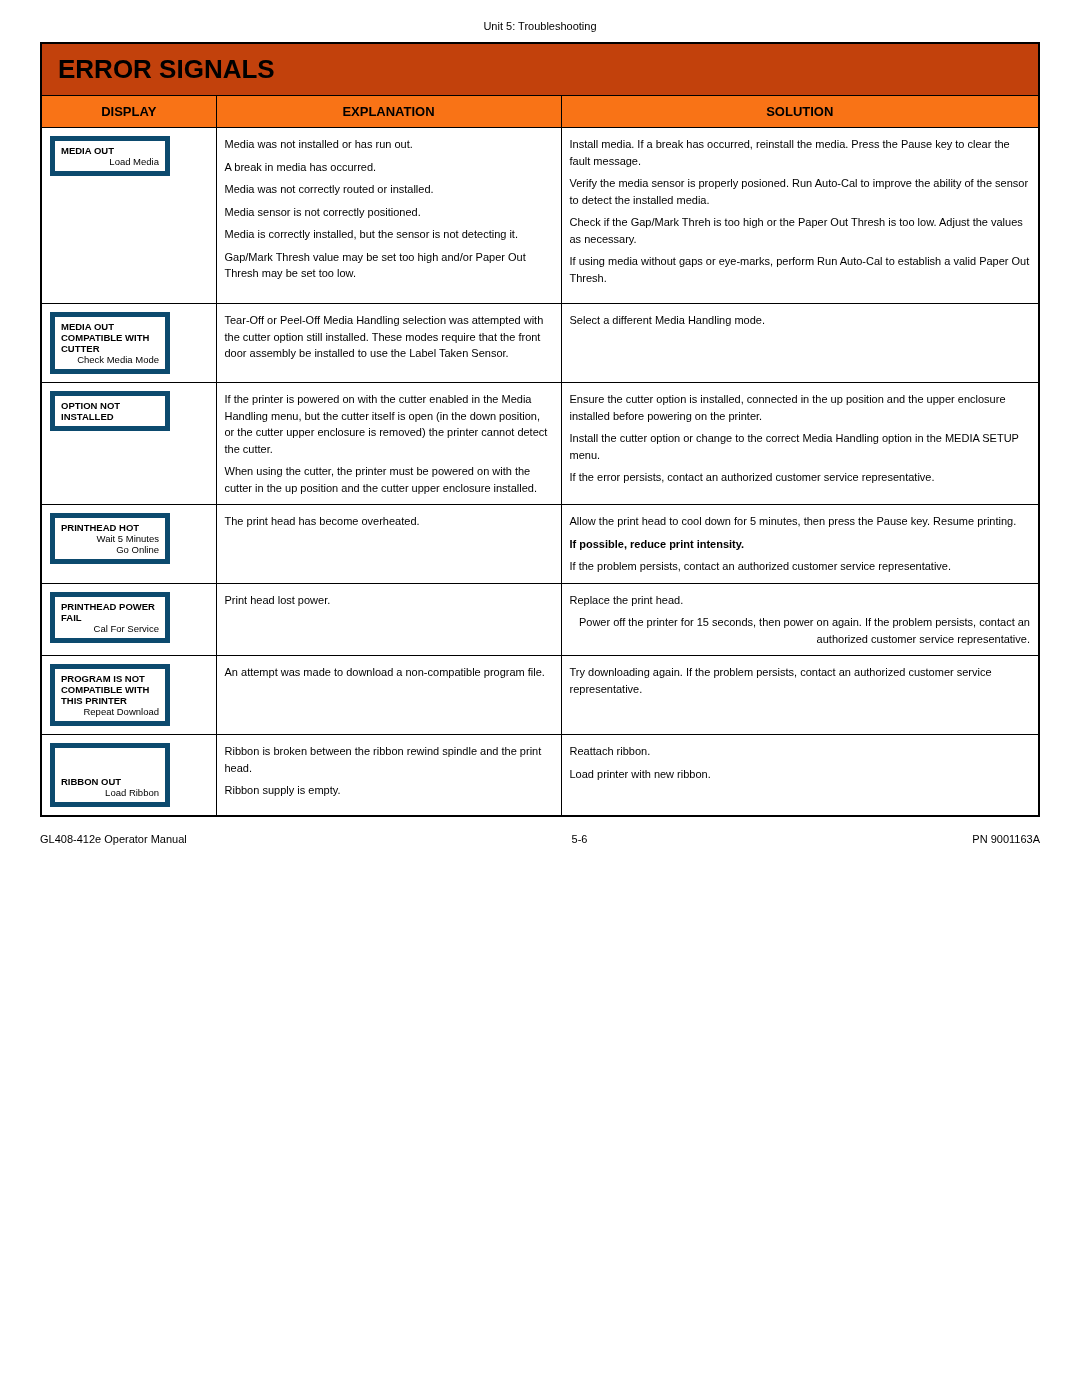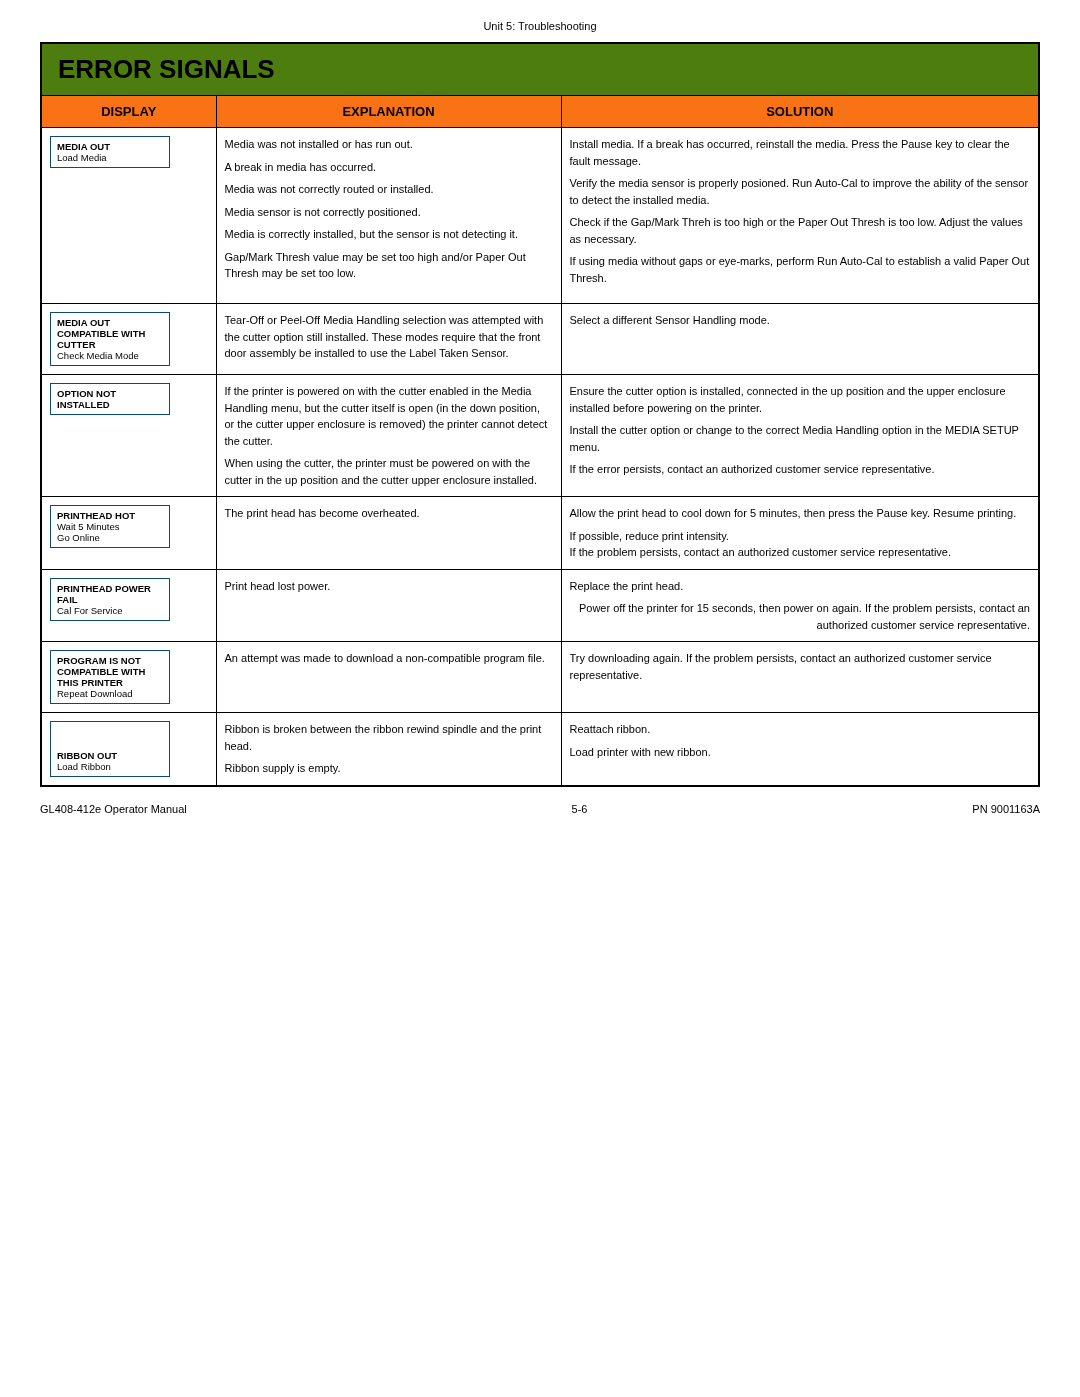--- a/index.html
+++ b/index.html
@@ -16,21 +16,21 @@
       text-align: center;
       font-size: 11px;
       margin-bottom: 10px;
     }
     .main-table {
       width: 100%;
       border-collapse: collapse;
       border: 2px solid #000;
     }
     .title-row td {
-      background: #4d7c0f;
+      background: #c2410c;
       padding: 10px 16px;
     }
     .title-text {
       font-size: 26px;
       font-weight: bold;
       color: #000;
     }
     .header-row td {
       background: #f97316;
       font-weight: bold;
@@ -43,35 +43,36 @@
     .data-row td {
       border: 1px solid #000;
       vertical-align: top;
       padding: 8px;
     }
     .display-cell {
       width: 175px;
       min-width: 175px;
     }
     .display-box {
-      border: 1px solid #0c4a6e;
+      border: 5px solid #0c4a6e;
       padding: 4px 6px;
       font-size: 9.5px;
       display: inline-block;
       min-width: 120px;
       background: #fff;
     }
     .display-box .main-label {
       font-weight: bold;
       font-size: 9.5px;
       display: block;
     }
     .display-box .sub-label {
       font-size: 9.5px;
       display: block;
+      text-align: right;
     }
     .explanation-cell {
       width: 340px;
       font-size: 11px;
       line-height: 1.5;
     }
     .solution-cell {
       font-size: 11px;
       line-height: 1.5;
     }
@@ -130,21 +131,21 @@
         </td>
       </tr>
       <tr class="data-row">
         <td class="display-cell"><div class="display-box"><span class="main-label" style="white-space: pre-line;">MEDIA OUT
 COMPATIBLE WITH
 CUTTER</span><span class="sub-label" style="white-space: pre-line;">Check Media Mode</span></div></td>
         <td class="explanation-cell">
           <p style="margin-bottom: 0px;">Tear-Off or Peel-Off Media Handling selection was attempted with the cutter option still installed. These modes require that the front door assembly be installed to use the Label Taken Sensor.</p>
         </td>
         <td class="solution-cell">
-          <p style="margin-bottom: 0px;">Select a different Sensor Handling mode.</p>
+          <p style="margin-bottom: 0px;">Select a different Media Handling mode.</p>
         </td>
       </tr>
       <tr class="data-row">
         <td class="display-cell"><div class="display-box"><span class="main-label" style="white-space: pre-line;">OPTION NOT
 INSTALLED</span></div></td>
         <td class="explanation-cell">
           <p style="margin-bottom: 6px;">If the printer is powered on with the cutter enabled in the Media Handling menu, but the cutter itself is open (in the down position, or the cutter upper enclosure is removed) the printer cannot detect the cutter.</p>
           <p style="margin-bottom: 0px;">When using the cutter, the printer must be powered on with the cutter in the up position and the cutter upper enclosure installed.</p>
         </td>
         <td class="solution-cell">
@@ -154,21 +155,21 @@
         </td>
       </tr>
       <tr class="data-row">
         <td class="display-cell"><div class="display-box"><span class="main-label" style="white-space: pre-line;">PRINTHEAD HOT</span><span class="sub-label" style="white-space: pre-line;">Wait 5 Minutes
 Go Online</span></div></td>
         <td class="explanation-cell">
           <p style="margin-bottom: 0px;">The print head has become overheated.</p>
         </td>
         <td class="solution-cell">
           <p style="margin-bottom: 6px;">Allow the print head to cool down for 5 minutes, then press the Pause key. Resume printing.</p>
-          <p style="">If possible, reduce print intensity.</p>
+          <p style="margin-bottom: 6px; font-weight: bold;">If possible, reduce print intensity.</p>
           <p style="margin-bottom: 0px;">If the problem persists, contact an authorized customer service representative.</p>
         </td>
       </tr>
       <tr class="data-row">
         <td class="display-cell"><div class="display-box"><span class="main-label" style="white-space: pre-line;">PRINTHEAD POWER
 FAIL</span><span class="sub-label" style="white-space: pre-line;">Cal For Service</span></div></td>
         <td class="explanation-cell">
           <p style="margin-bottom: 0px;">Print head lost power.</p>
         </td>
         <td class="solution-cell">

